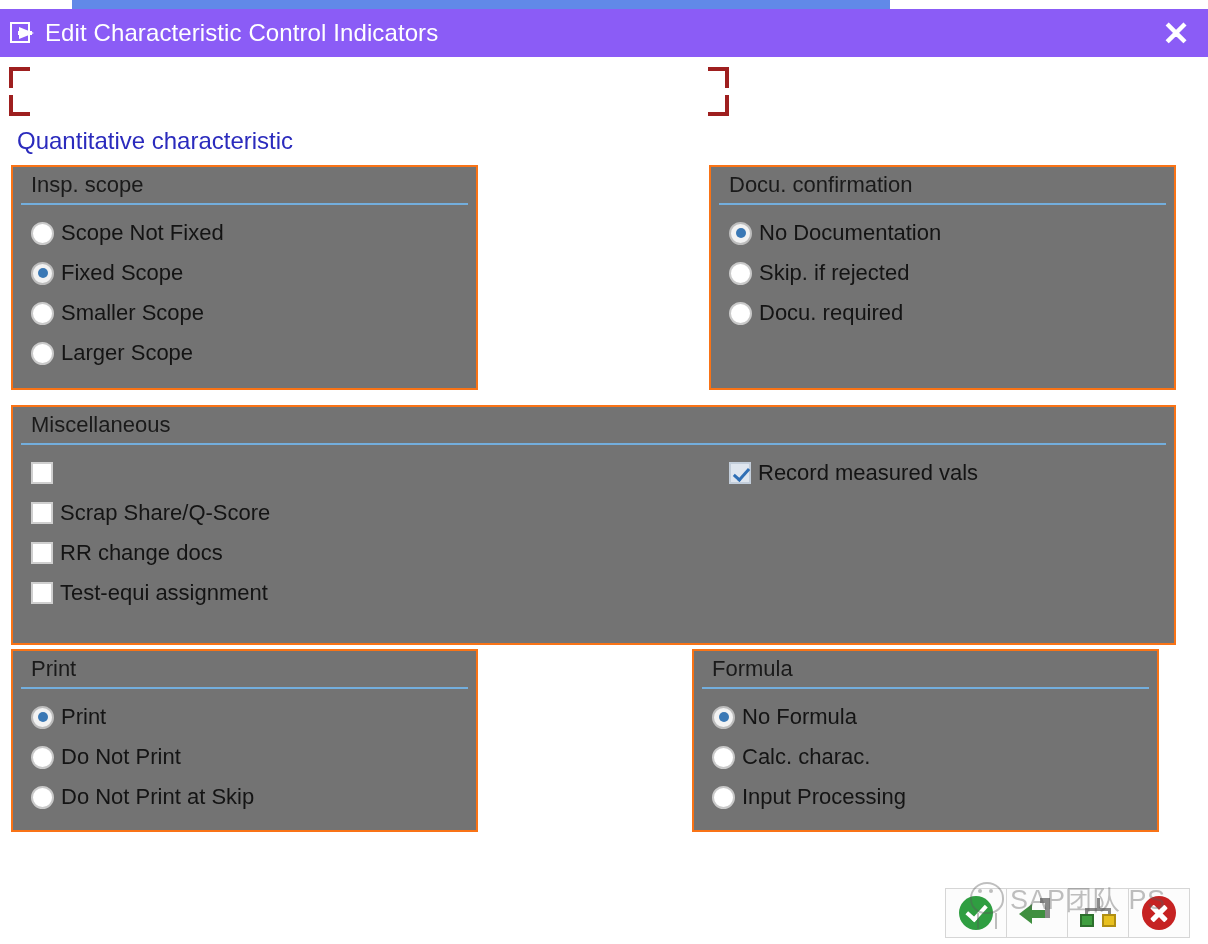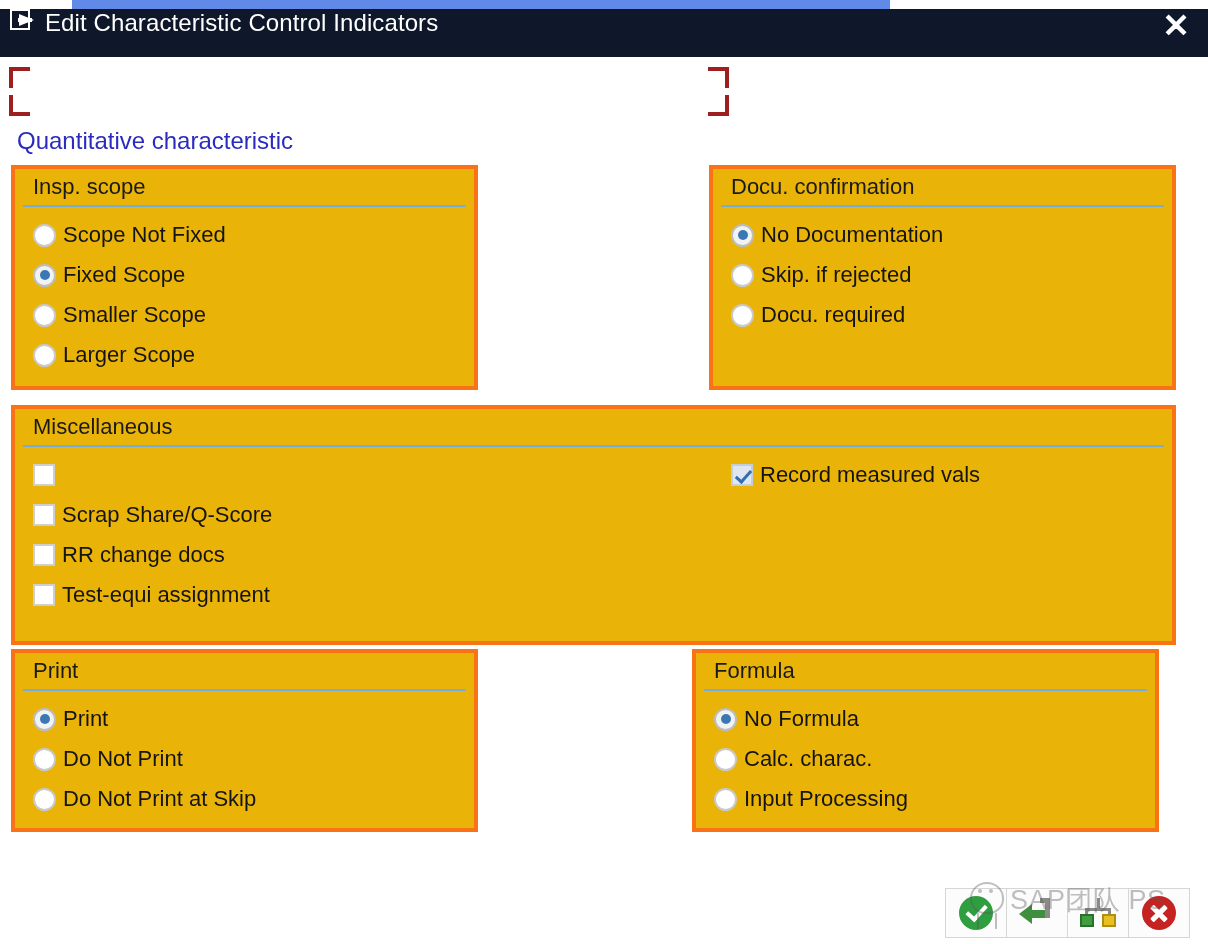--- a/index.html
+++ b/index.html
@@ -25,22 +25,23 @@
     background: #6189e8;
   }
 
   
   .titlebar {
     position: absolute;
     left: 0;
     top: 9px;
     width: 1208px;
     height: 48px;
-    background: #0f172a;
+    background: #8b5cf6;
     display: flex;
+    align-items: center;
     box-sizing: border-box;
     padding: 0 14px 0 10px;
   }
   .titlebar-icon {
     width: 26px;
     height: 22px;
     position: relative;
     flex: 0 0 auto;
     margin-right: 9px;
   }
@@ -112,22 +113,22 @@
     left: 17px;
     top: 70px;
     font-size: 24px;
     color: #2b2bbd;
     white-space: nowrap;
   }
 
   
   .group {
     position: absolute;
-    background: #eab308;
-    border: 4px solid #f97316;
+    background: #737373;
+    border: 2px solid #f97316;
     box-sizing: border-box;
   }
   .group-title {
     position: absolute;
     left: 18px;
     top: 5px;
     font-size: 22px;
     color: #1a1a1a;
     white-space: nowrap;
   }

